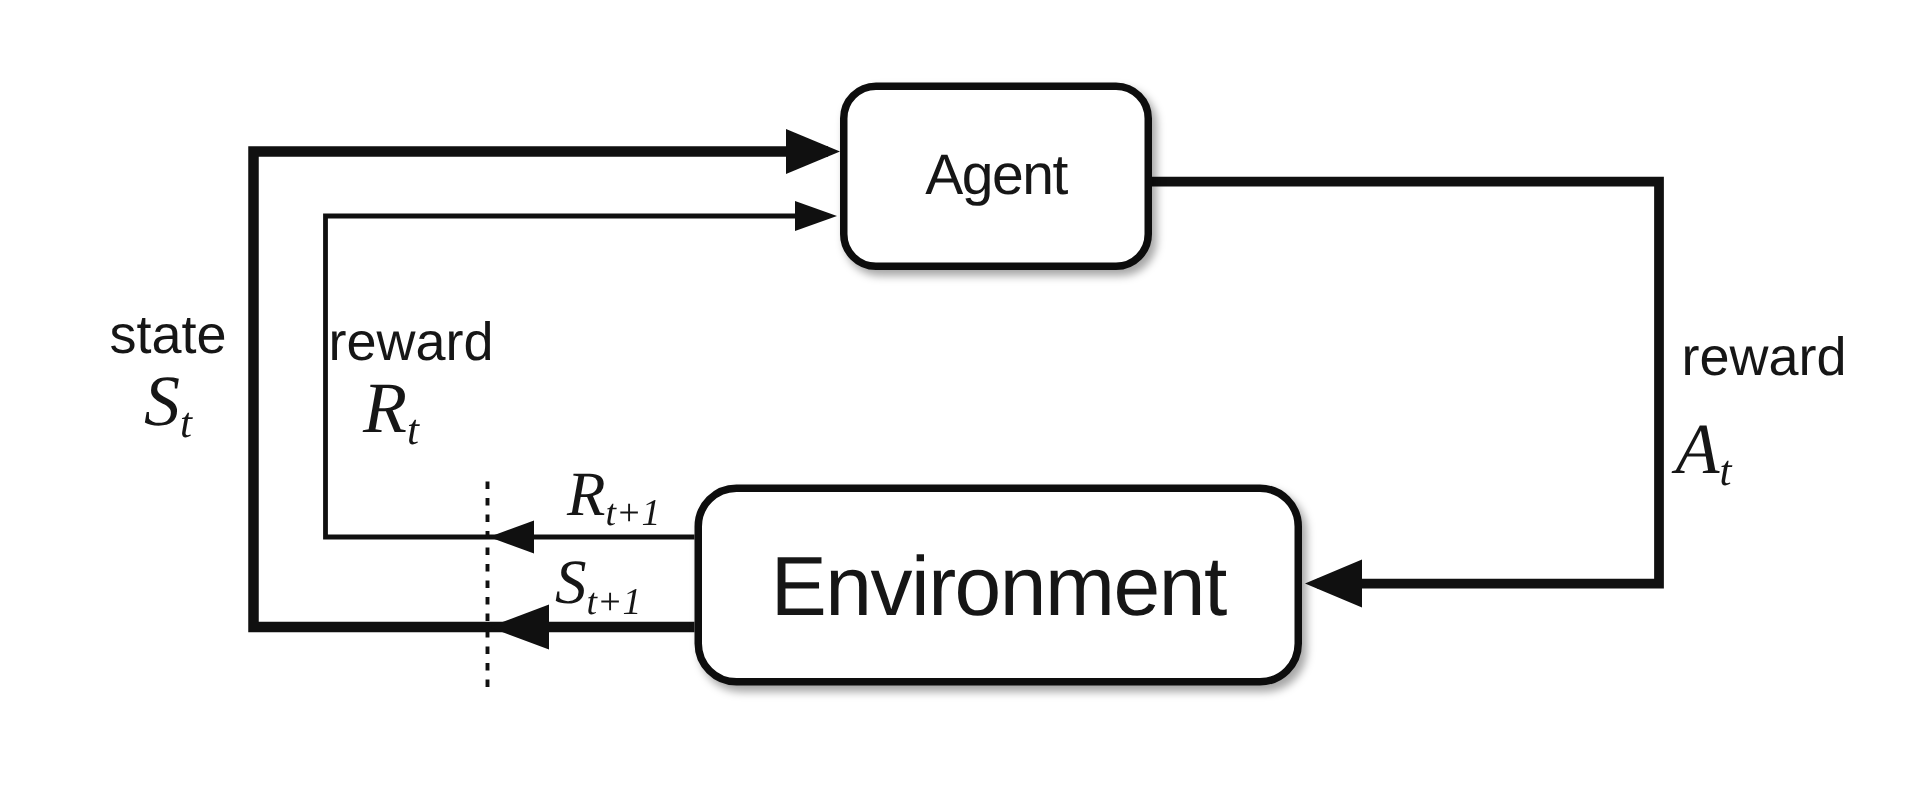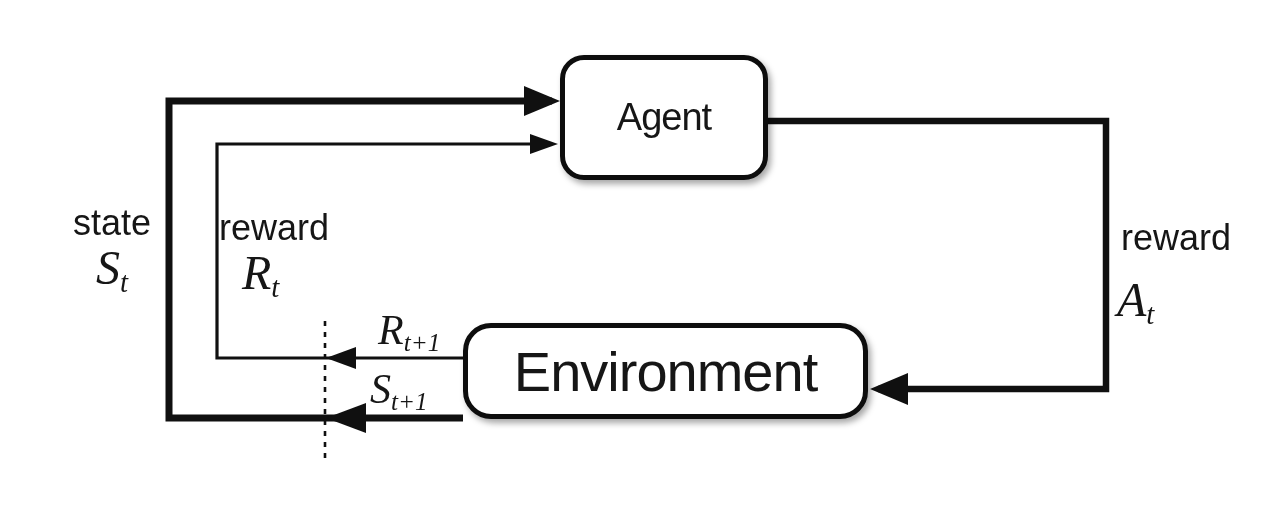--- a/index.html
+++ b/index.html
@@ -34,21 +34,21 @@
     letter-spacing: -1px;
   }
   .box-agent {
     left: 560px; top: 55px;
     width: 208px; height: 125px;
     border-radius: 24px;
     font-size: 38px;
   }
   .box-env {
     left: 463px; top: 323px;
-    width: 405px; height: 96px;
+    width: 405px; height: 134px;
     border-radius: 28px;
     font-size: 56px;
   }
   .word-label {
     position: absolute;
     font-size: 36px;
     color: #161616;
     line-height: 1.05;
     white-space: nowrap;
   }

